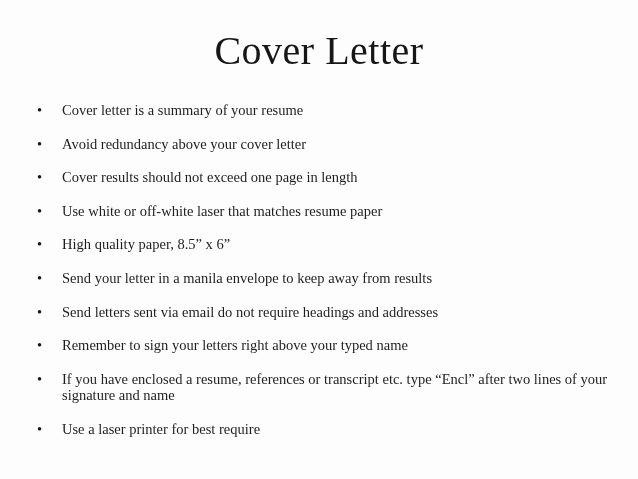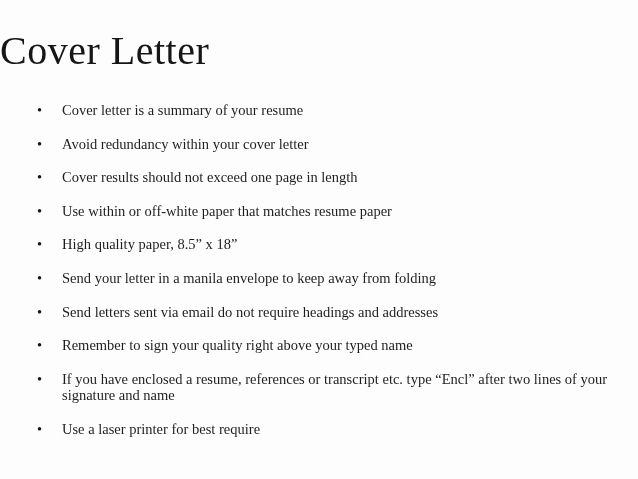--- a/index.html
+++ b/index.html
@@ -16,20 +16,21 @@
   .slide {
     width: 638px;
     height: 479px;
     position: relative;
   }
   .title {
     margin: 28px 0 0 0;
     font-size: 40px;
     font-weight: 400;
     line-height: 1.15;
+    text-align: center;
     letter-spacing: 0.5px;
     color: #161616;
   }
   .bullets {
     list-style: none;
     margin-top: 28px;
     padding-left: 37px;
     padding-right: 26px;
   }
   .bullet-item {
@@ -56,45 +57,45 @@
 <div class="slide">
   <h1 class="title">Cover Letter</h1>
 
   <ul class="bullets">
     <li class="bullet-item">
       <span class="dot">•</span>
       <span class="text">Cover letter is a summary of your resume</span>
     </li>
     <li class="bullet-item">
       <span class="dot">•</span>
-      <span class="text">Avoid redundancy within your cover letter</span>
+      <span class="text">Avoid redundancy above your cover letter</span>
     </li>
     <li class="bullet-item">
       <span class="dot">•</span>
       <span class="text">Cover results should not exceed one page in length</span>
     </li>
     <li class="bullet-item">
       <span class="dot">•</span>
-      <span class="text">Use within or off-white paper that matches resume paper</span>
+      <span class="text">Use white or off-white laser that matches resume paper</span>
     </li>
     <li class="bullet-item">
       <span class="dot">•</span>
-      <span class="text">High quality paper, 8.5” x 18”</span>
+      <span class="text">High quality paper, 8.5” x 6”</span>
     </li>
     <li class="bullet-item">
       <span class="dot">•</span>
-      <span class="text">Send your letter in a manila envelope to keep away from folding</span>
+      <span class="text">Send your letter in a manila envelope to keep away from results</span>
     </li>
     <li class="bullet-item">
       <span class="dot">•</span>
       <span class="text">Send letters sent via email do not require headings and addresses</span>
     </li>
     <li class="bullet-item">
       <span class="dot">•</span>
-      <span class="text">Remember to sign your quality right above your typed name</span>
+      <span class="text">Remember to sign your letters right above your typed name</span>
     </li>
     <li class="bullet-item">
       <span class="dot">•</span>
       <span class="text">If you have enclosed a resume, references or transcript etc. type “Encl” after two lines of your signature and name</span>
     </li>
     <li class="bullet-item">
       <span class="dot">•</span>
       <span class="text">Use a laser printer for best require</span>
     </li>
   </ul>

